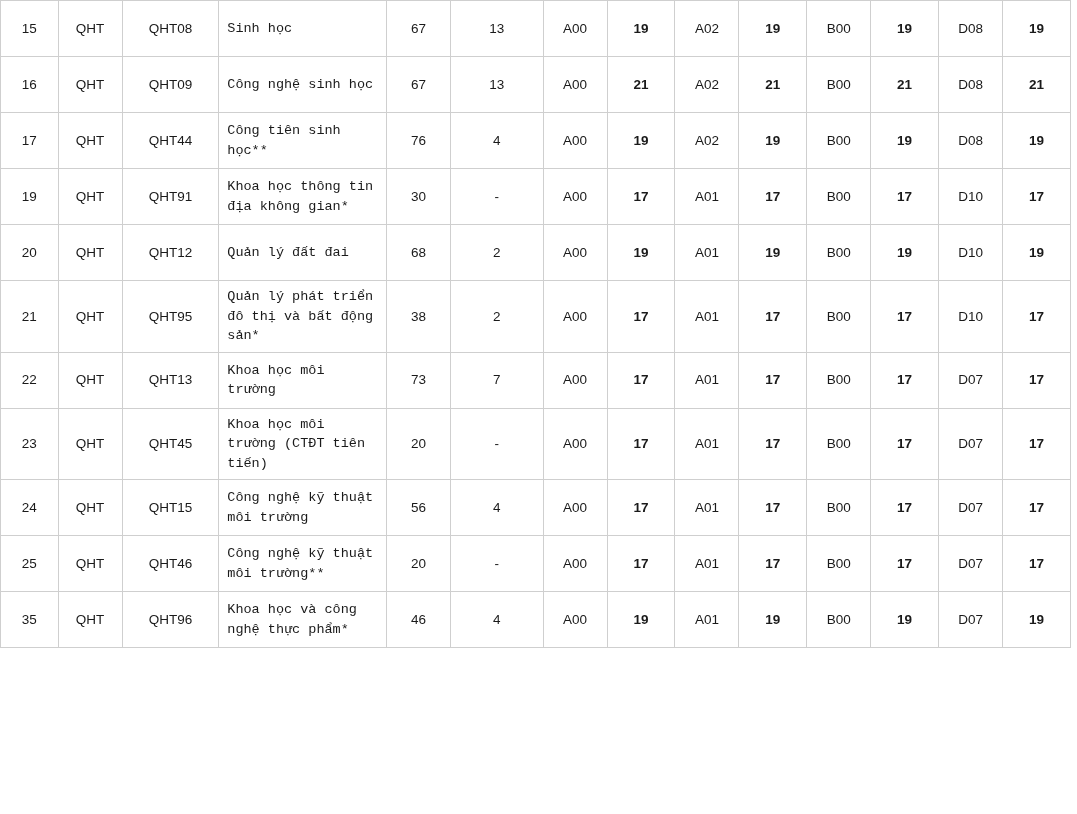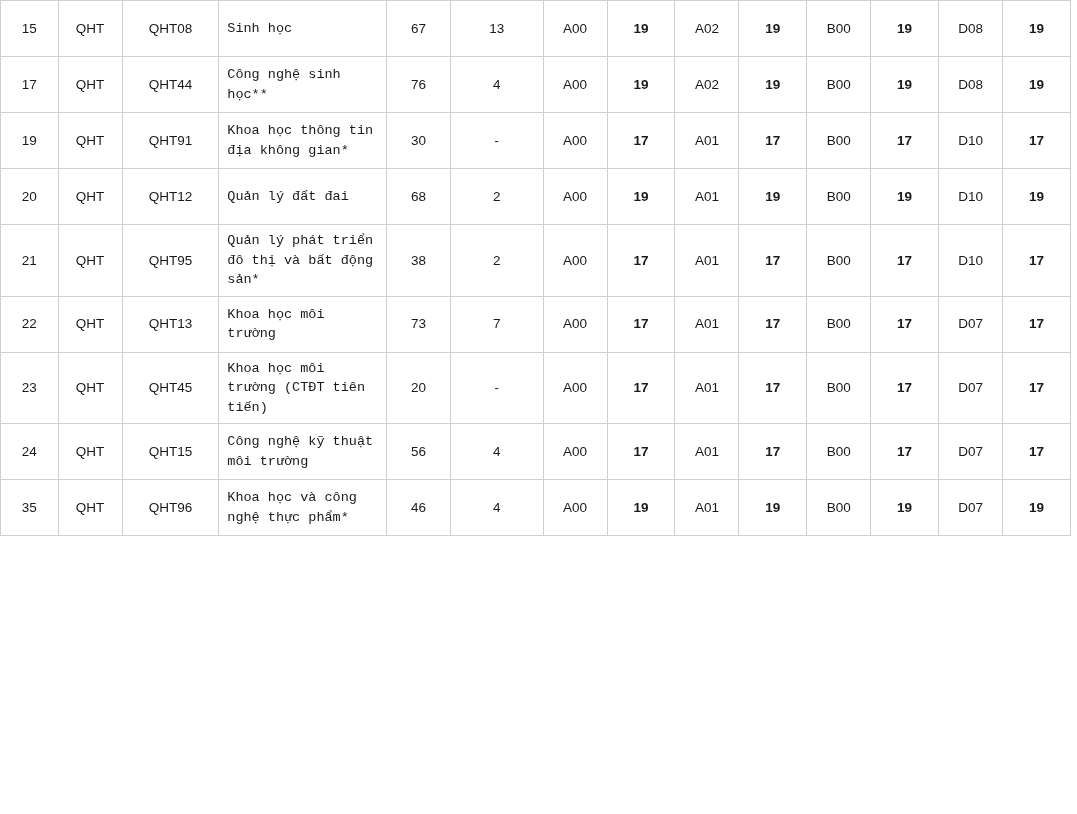--- a/index.html
+++ b/index.html
@@ -79,24 +79,40 @@
         <td class="ctr">A00</td>
         <td class="ctr bold">19</td>
         <td class="ctr">A02</td>
         <td class="ctr bold">19</td>
         <td class="ctr">B00</td>
         <td class="ctr bold">19</td>
         <td class="ctr">D08</td>
         <td class="ctr bold">19</td>
       </tr>
       <tr class="rowh">
+        <td class="ctr">16</td>
+        <td class="ctr">QHT</td>
+        <td class="ctr">QHT09</td>
+        <td class="lft">Công nghệ sinh học</td>
+        <td class="ctr">67</td>
+        <td class="ctr">13</td>
+        <td class="ctr">A00</td>
+        <td class="ctr bold">21</td>
+        <td class="ctr">A02</td>
+        <td class="ctr bold">21</td>
+        <td class="ctr">B00</td>
+        <td class="ctr bold">21</td>
+        <td class="ctr">D08</td>
+        <td class="ctr bold">21</td>
+      </tr>
+      <tr class="rowh">
         <td class="ctr">17</td>
         <td class="ctr">QHT</td>
         <td class="ctr">QHT44</td>
-        <td class="lft">Công nghệ sinh học**</td>
+        <td class="lft">Công tiên sinh học**</td>
         <td class="ctr">76</td>
         <td class="ctr">4</td>
         <td class="ctr">A00</td>
         <td class="ctr bold">19</td>
         <td class="ctr">A02</td>
         <td class="ctr bold">19</td>
         <td class="ctr">B00</td>
         <td class="ctr bold">19</td>
         <td class="ctr">D08</td>
         <td class="ctr bold">19</td>
@@ -191,20 +207,36 @@
         <td class="ctr">A00</td>
         <td class="ctr bold">17</td>
         <td class="ctr">A01</td>
         <td class="ctr bold">17</td>
         <td class="ctr">B00</td>
         <td class="ctr bold">17</td>
         <td class="ctr">D07</td>
         <td class="ctr bold">17</td>
       </tr>
       <tr class="rowh">
+        <td class="ctr">25</td>
+        <td class="ctr">QHT</td>
+        <td class="ctr">QHT46</td>
+        <td class="lft">Công nghệ kỹ thuật môi trường**</td>
+        <td class="ctr">20</td>
+        <td class="ctr">-</td>
+        <td class="ctr">A00</td>
+        <td class="ctr bold">17</td>
+        <td class="ctr">A01</td>
+        <td class="ctr bold">17</td>
+        <td class="ctr">B00</td>
+        <td class="ctr bold">17</td>
+        <td class="ctr">D07</td>
+        <td class="ctr bold">17</td>
+      </tr>
+      <tr class="rowh">
         <td class="ctr">35</td>
         <td class="ctr">QHT</td>
         <td class="ctr">QHT96</td>
         <td class="lft">Khoa học và công nghệ thực phẩm*</td>
         <td class="ctr">46</td>
         <td class="ctr">4</td>
         <td class="ctr">A00</td>
         <td class="ctr bold">19</td>
         <td class="ctr">A01</td>
         <td class="ctr bold">19</td>

